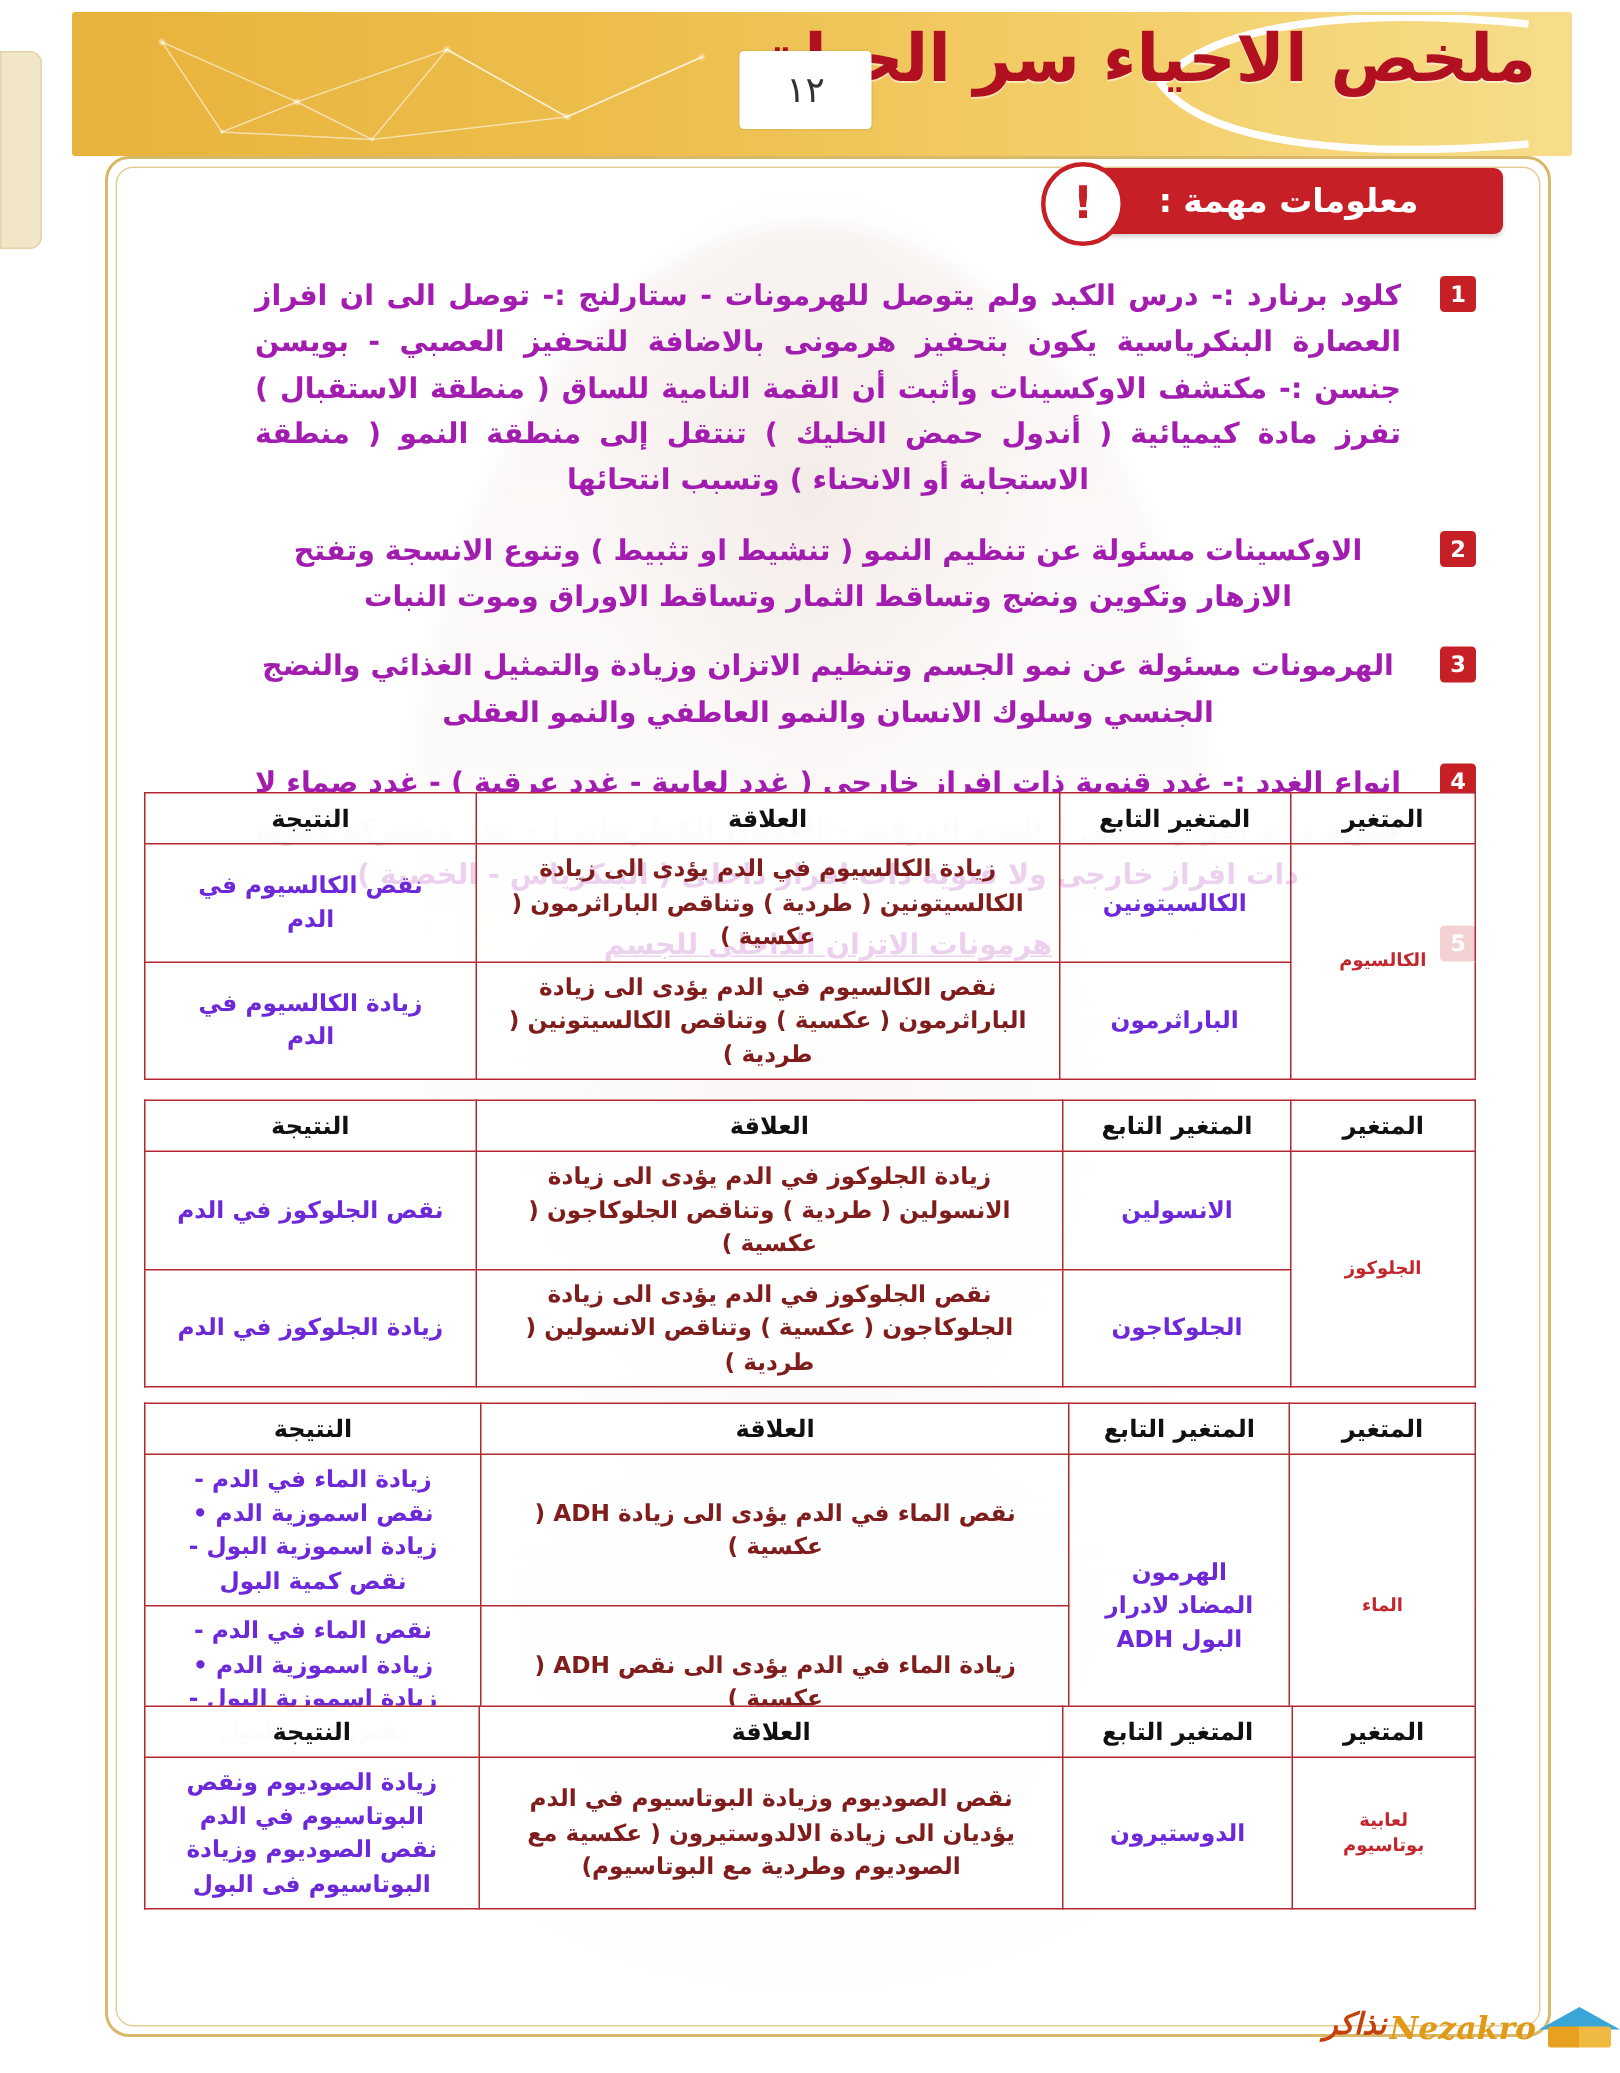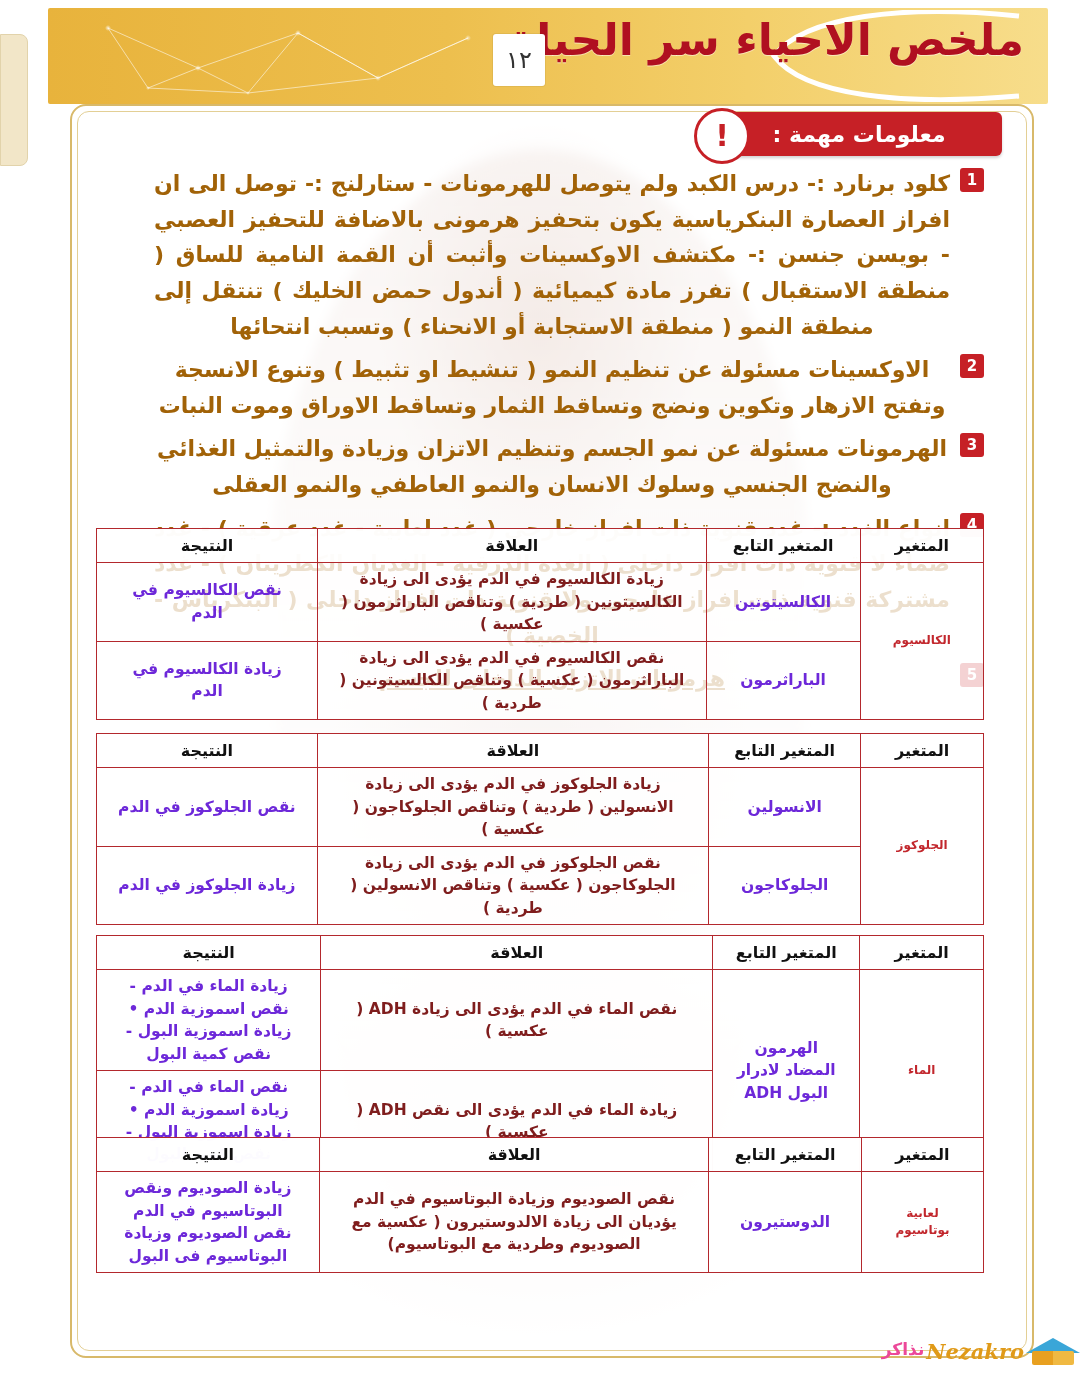--- a/index.html
+++ b/index.html
@@ -52,21 +52,21 @@
     font-family:"DejaVu Sans","Liberation Sans",sans-serif;
     letter-spacing:0px;
     text-shadow:0 1px 0 rgba(255,255,255,.5);
   }
   .title-arc{
     position:absolute;right:14px;top:2px;width:560px;height:92px;
     border-right:0;border-top:0;
     pointer-events:none;
   }
   .page-badge{
-    position:absolute;left:445px;top:26px;width:52px;height:52px;
+    position:absolute;left:445px;top:26px;width:88px;height:52px;
     background:#ffffff;border:0;
     display:flex;align-items:center;justify-content:center;
     font-size:24px;color:#333;border-radius:3px;
     box-shadow:0 0 0 1px rgba(0,0,0,.05);
   }
 
   
   .card{
     position:absolute;left:70px;top:104px;width:960px;height:1250px;z-index:3;
     border:2px solid #d8b96a;
@@ -102,21 +102,21 @@
     position:relative;margin-bottom:8px;padding-right:34px;
     text-align:right;
   }
   .note .num{
     position:absolute;right:0;top:2px;width:24px;height:24px;
     background:#c62026;color:#fff;border-radius:3px;
     font-size:15px;font-weight:bold;
     display:flex;align-items:center;justify-content:center;
   }
   .note p{
-    margin:0;font-size:22px;line-height:1.62;font-weight:bold;color:#a16207;
+    margin:16px;font-size:19px;line-height:1.62;font-weight:bold;color:#a21caf;
     text-align:justify;text-align-last:center;
     direction:rtl;
   }
   .note.center p{text-align:center;text-align-last:center;}
 
   
   .tbl{
     position:absolute;z-index:6;border-collapse:collapse;
     background:rgba(255,255,255,0.80);
     direction:rtl;
@@ -161,21 +161,21 @@
   .footer .cap .book{
     position:absolute;left:6px;top:15px;width:42px;height:14px;
     background:linear-gradient(90deg,#e8a020 50%,#f0b942 50%);
     border-radius:2px;
   }
   .footer .brand{
     font-size:21px;font-weight:bold;color:#e09a18;
     font-family:"DejaVu Serif","Liberation Serif",serif;font-style:italic;
   }
   .footer .brand-ar{
-    font-size:17px;font-weight:bold;color:#ec4899;margin-top:-4px;
+    font-size:20px;font-weight:bold;color:#c2410c;margin-top:-4px;font-style:italic;
   }
   .side-tab{
     position:absolute;left:0;top:34px;width:26px;height:130px;z-index:2;
     background:#f2e6c8;border:1px solid #e2d3ab;border-radius:0 8px 8px 0;
   }
 </style>
 </head>
 <body>
 
 <div class="bg-photo"></div>

